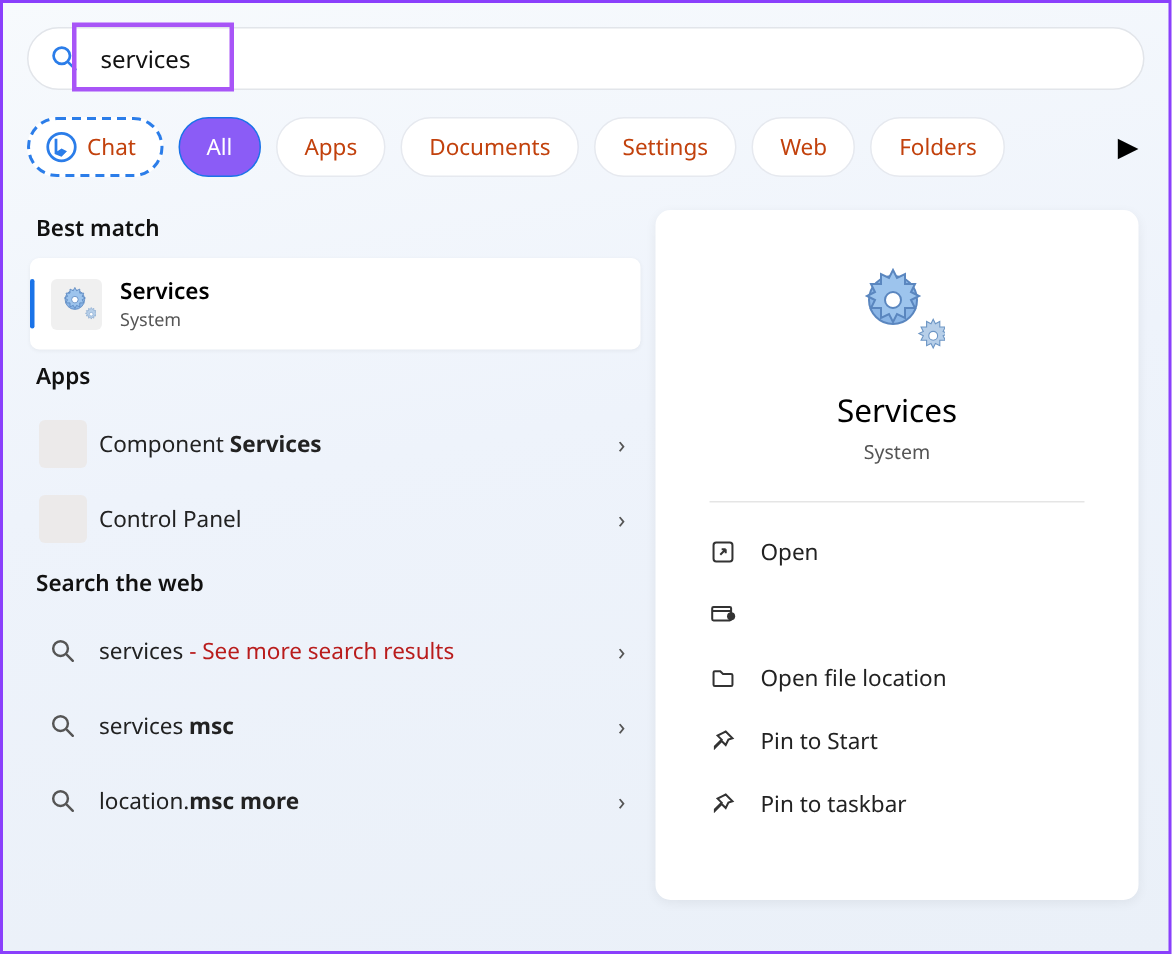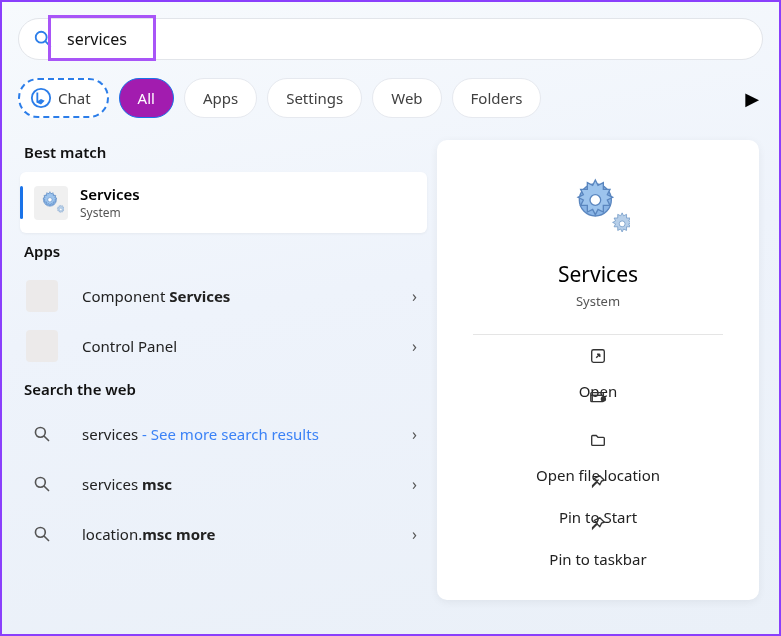--- a/index.html
+++ b/index.html
@@ -46,29 +46,29 @@
     align-items: center;
   }
   .pill {
     height: 40px;
     border-radius: 20px;
     background: #fff;
     border: 1px solid #e6e9ef;
     display: flex; align-items: center;
     padding: 0 18px;
     font-size: 15px;
-    color: #404040;
+    color: #c2410c;
   }
   .pill.chat {
     border: 2px dashed #2b7de9;
     gap: 6px;
     padding: 0 16px 0 10px;
   }
   .pill.chat .bing-icon { width: 22px; height: 22px; }
-  .pill.active { background: #a21caf; color: #fff; border-color: #1a73e8; }
+  .pill.active { background: #8b5cf6; color: #fff; border-color: #1a73e8; }
   .overflow-caret {
     margin-left: auto;
     color: #000;
     font-size: 18px;
     padding-right: 4px;
   }
   .main {
     position: absolute;
     top: 132px; left: 0; right: 0; bottom: 0;
     display: flex;
@@ -102,58 +102,58 @@
     display: flex; align-items: center; justify-content: center;
     flex-shrink: 0;
   }
   .app-icon-box svg { width: 26px; height: 26px; }
   .bm-label { font-size: 15px; font-weight: 600; color: #000; }
   .bm-sub { font-size: 12px; color: #555; }
 
   .result-item {
     display: flex;
     align-items: center;
-    gap: 24px;
+    gap: 8px;
     height: 50px;
     padding: 0 10px 0 6px;
     border-radius: 4px;
   }
   .result-item .chev { margin-left: auto; color: #555; font-size: 16px; }
   .result-item .ph-icon {
     width: 32px; height: 32px; border-radius: 4px;
     background: #eceaea;
     flex-shrink: 0;
   }
   .search-glyph {
     width: 32px; height: 32px;
     display: flex; align-items: center; justify-content: center;
     flex-shrink: 0;
     color: #555;
   }
   .result-text { font-size: 15px; color: #222; }
-  .dim { color: #3b82f6; }
+  .dim { color: #b91c1c; }
 
   .detail-card {
     background: #fff;
     border-radius: 10px;
     box-shadow: 0 2px 8px rgba(0,0,0,0.06);
     margin-top: 6px;
     min-height: 460px;
     padding: 28px 36px;
     display: flex; flex-direction: column; align-items: center;
   }
   .big-icon { width: 64px; height: 64px; margin-top: 8px; }
   .detail-title { font-size: 21px; font-weight: 400; margin-top: 20px; color: #000; }
   .detail-sub { font-size: 13px; color: #555; margin-top: 4px; }
   .divider { width: 100%; height: 1px; background: #e5e5e5; margin: 24px 0 12px; }
   .actions { width: 100%; display: flex; flex-direction: column; }
   .action-row {
     display: flex; align-items: center; gap: 16px;
     height: 42px;
-    font-size: 15px; color: #222; flex-direction: column;
+    font-size: 15px; color: #222;
   }
   .action-row .ai { width: 18px; height: 18px; color: #333; display:flex; align-items:center; justify-content:center; }
 </style>
 </head>
 <body>
 
 <svg width="0" height="0" style="position:absolute">
   <defs>
     <g id="gear-pair">
       <g fill="#8ab5e6" stroke="#5a86bf" stroke-width="1">
@@ -193,20 +193,23 @@
     </span>
     <span>Chat</span>
   </div>
   <div class="pill active">
       <span>All</span>
     </div>
   <div class="pill">
       <span>Apps</span>
     </div>
   <div class="pill">
+      <span>Documents</span>
+    </div>
+  <div class="pill">
       <span>Settings</span>
     </div>
   <div class="pill">
       <span>Web</span>
     </div>
   <div class="pill">
       <span>Folders</span>
     </div>
   <span class="overflow-caret">▶</span>
 </div>

